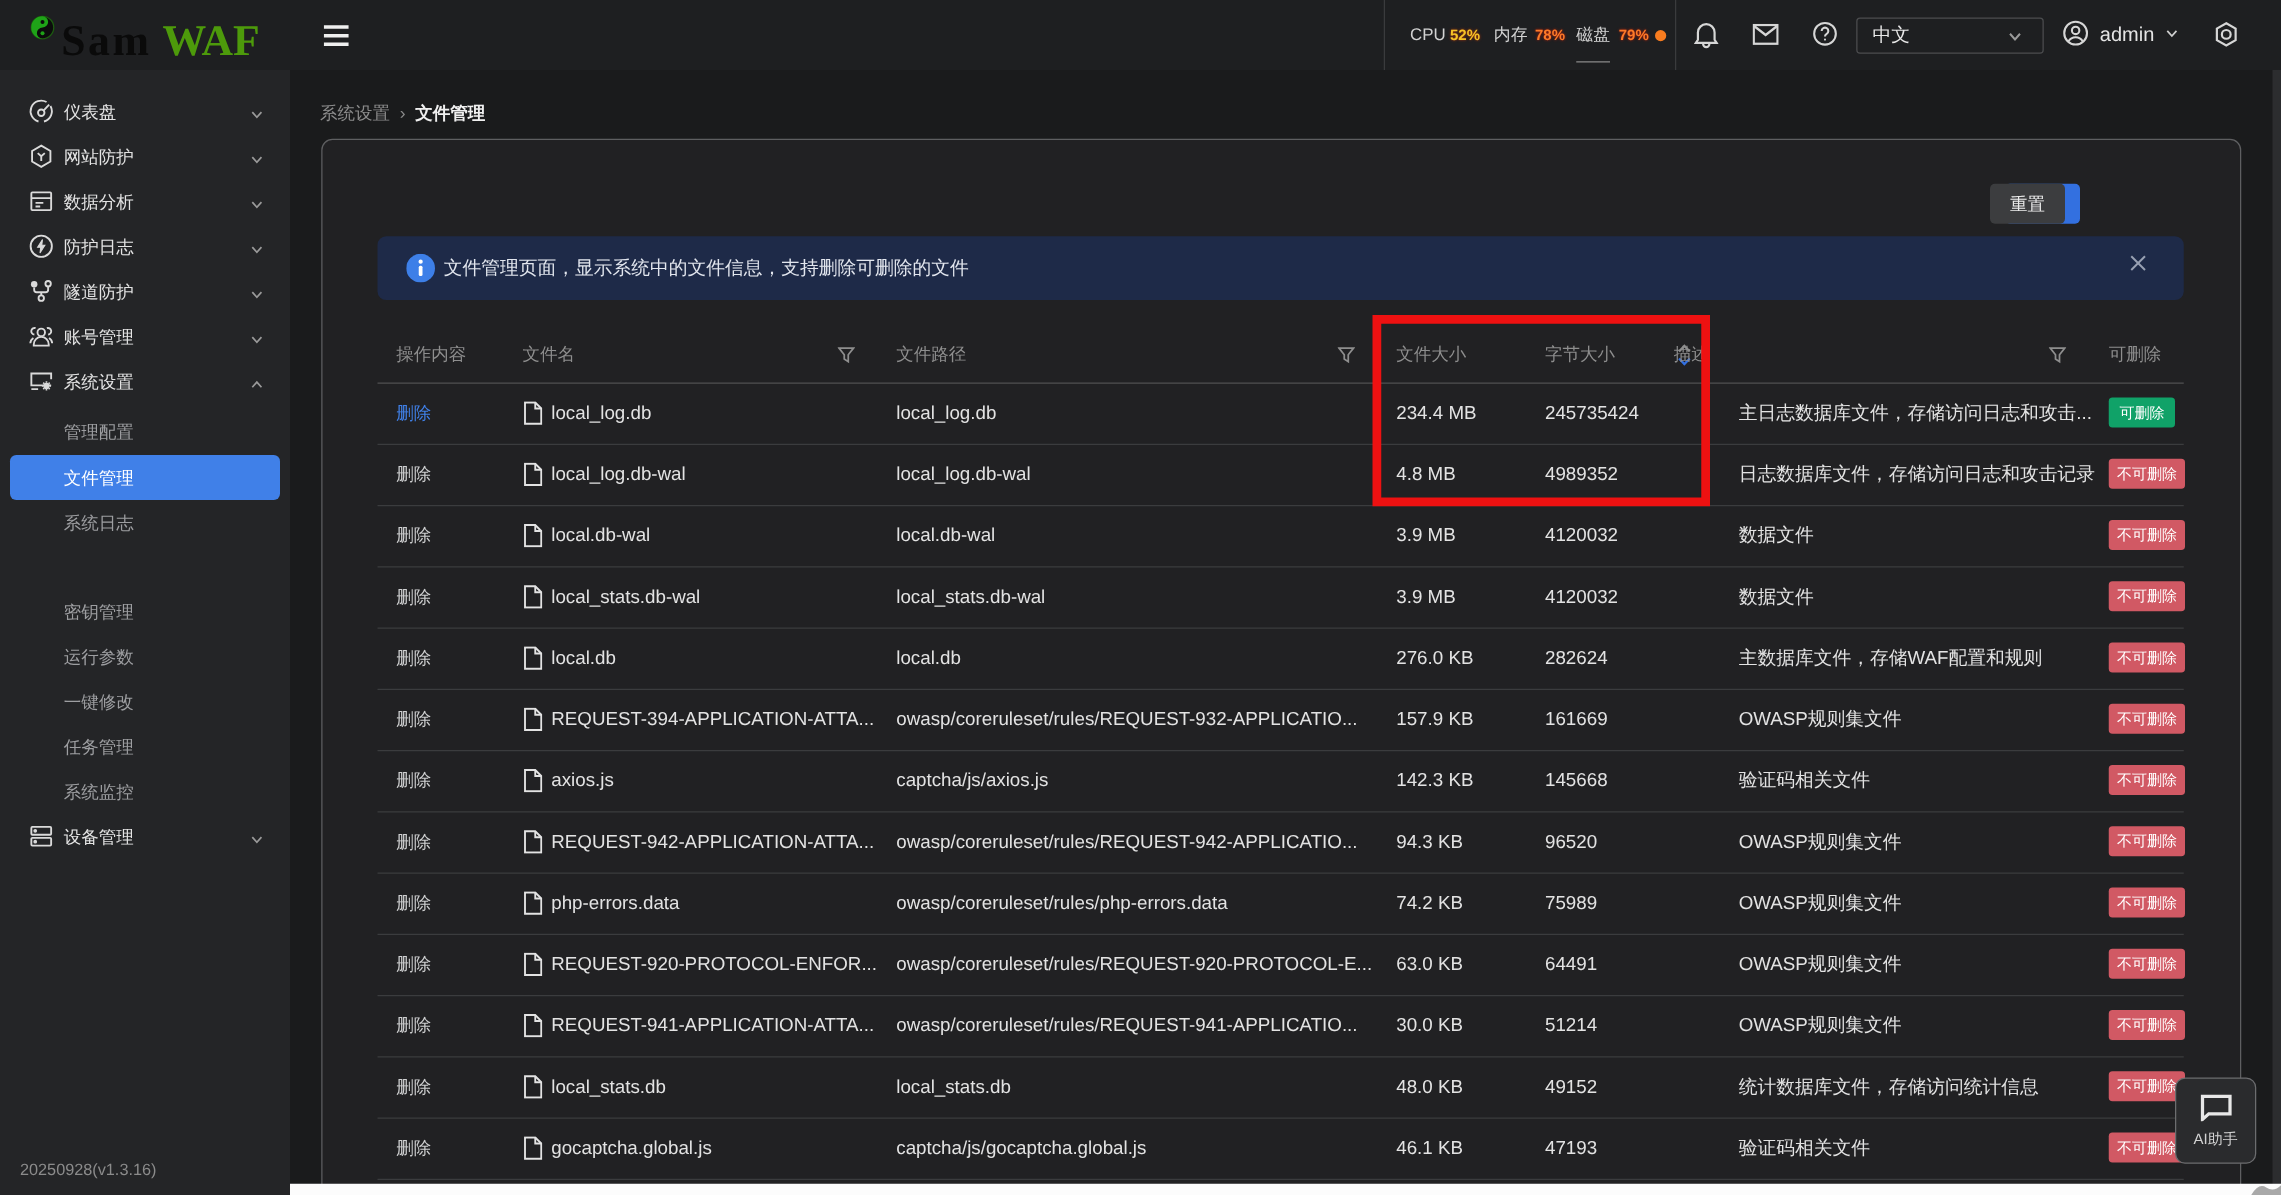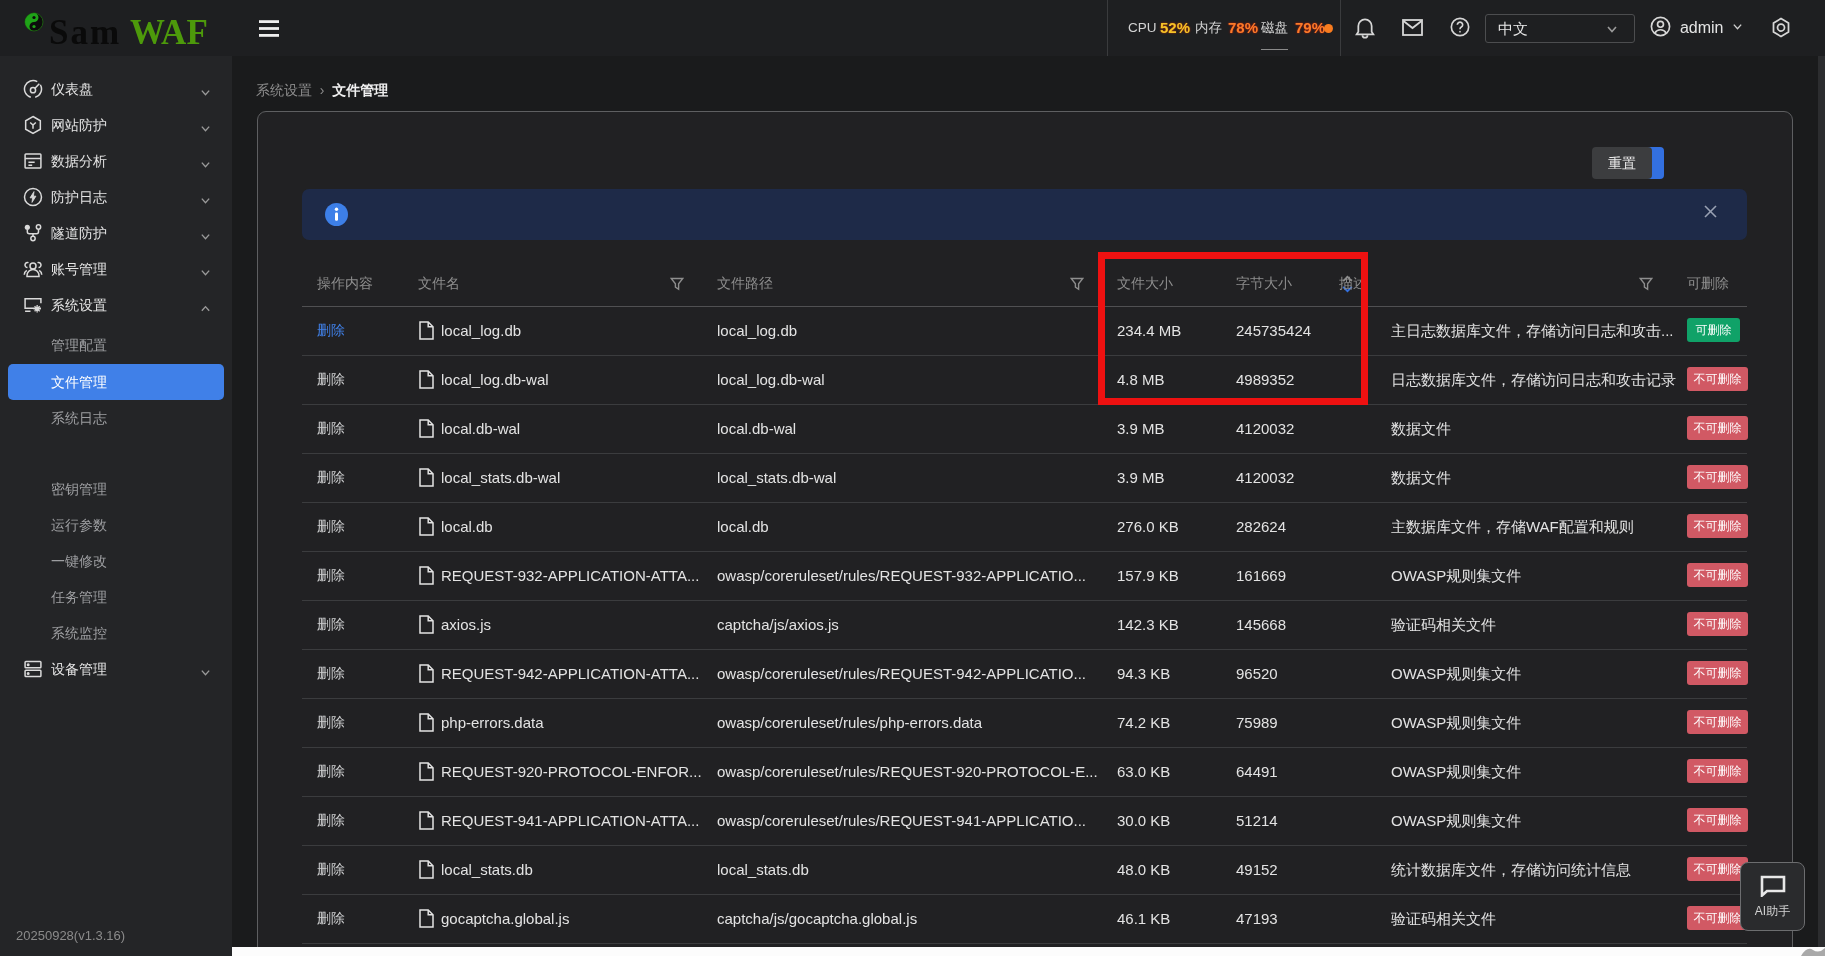--- a/index.html
+++ b/index.html
@@ -8,21 +8,21 @@
     font-family:"Liberation Sans", sans-serif; }
   .abs { position:absolute; }
   #page { position:relative; width:1825px; height:956px; overflow:hidden; }
 
   
   #topbar { position:absolute; left:0; top:0; width:1825px; height:56px; background:#1e1f21; z-index:20; }
   #logo { position:absolute; left:12px; top:6px; width:220px; height:44px; }
   #hamburger { position:absolute; left:259px; top:20px; }
   .tb-divider { position:absolute; top:0; width:1px; height:56px; background:#3a3b3d; }
   .stat-l { position:absolute; top:0; height:56px; line-height:56px; font-size:13.5px; color:#d2d2d2; }
-  .stat-p { position:absolute; top:0; height:56px; line-height:56px; font-size:15px; font-weight:bold; }
+  .stat-p { position:absolute; top:0; height:56px; line-height:56px; font-size:12px; font-weight:bold; }
   .pct-y { color:#f4c327; text-shadow:0 0 2px rgba(225,60,0,.85); }
   .pct-o { color:#fb7b29; text-shadow:0 0 2px rgba(230,30,0,.85); }
   .dot { position:absolute; top:24px; width:9px; height:9px; border-radius:50%; background:#f97c1f; }
   .tb-icon { position:absolute; top:17px; color:#d6d6d6; }
   #langsel { position:absolute; left:1485px; top:14px; width:150px; height:29px; border:1px solid #4c4d4f; border-radius:3px; color:#e8e8e8; font-size:15px; line-height:27px; padding-left:12px; }
   #langsel svg { position:absolute; right:16px; top:8px; }
   #adminbox { position:absolute; left:1650px; top:16px; height:24px; color:#e4e4e4; font-size:16px; }
 
   
   #sidebar { position:absolute; left:0; top:56px; width:232px; height:900px; background:#242527; z-index:10; }
@@ -276,20 +276,21 @@
 
   <div id="breadcrumb">系统设置&nbsp;&nbsp;›&nbsp;&nbsp;<span class="cur">文件管理</span></div>
   <div class="btn" id="btn-refresh">刷新</div>
   <div class="btn" id="btn-reset">重置</div>
   <div id="banner">
     <svg style="position:absolute;left:23px;top:14px" width="23" height="23" viewBox="0 0 23 23">
         <circle cx="11.5" cy="11.5" r="11.5" fill="#3d7fe8"></circle>
         <rect x="10" y="9.5" width="3" height="8.2" rx="1.2" fill="#fff"></rect>
         <circle cx="11.5" cy="6.3" r="1.7" fill="#fff"></circle>
       </svg>
+    <div class="msg">文件管理页面，显示系统中的文件信息，支持删除可删除的文件</div>
     <div class="x"><svg width="13" height="13" viewBox="0 0 13 13" stroke="#99a1b3" stroke-width="1.6">
           <line x1="1" y1="1" x2="12" y2="12"></line>
           <line x1="12" y1="1" x2="1" y2="12"></line>
         </svg></div>
   </div>
 
   <div id="thead">
   <div class="th" style="left:317px">操作内容</div>
   <div class="th" style="left:418px">文件名</div>
   <div class="abs" style="left:670px;top:277px"><svg width="14" height="14" viewBox="0 0 14 14" fill="none" stroke="#8e8e8e" stroke-width="1.4">
@@ -371,21 +372,21 @@
   <div class="cell" style="left:1117px;top:502px">276.0 KB</div>
   <div class="cell" style="left:1236px;top:502px">282624</div>
   <div class="cell" style="left:1391px;top:502px">主数据库文件，存储WAF配置和规则</div>
   <div class="tag r" style="left:1687px;top:514px">不可删除</div>
   <div class="row-line" style="top:551px"></div>
   <div class="cell del" style="left:317px;top:551px">删除</div>
   <div class="abs" style="left:419px;top:566px"><svg width="15" height="19" viewBox="0 0 15 19" fill="none" stroke="#e3e3e3" stroke-width="1.5">
           <path d="M1 1 H9.2 L14 5.8 V18 H1 Z"></path>
           <path d="M9.2 1 V5.8 H14"></path>
         </svg></div>
-  <div class="cell" style="left:441px;top:551px">REQUEST-932-APPLICATION-ATTA...</div>
+  <div class="cell" style="left:441px;top:551px">REQUEST-394-APPLICATION-ATTA...</div>
   <div class="cell" style="left:717px;top:551px">owasp/coreruleset/rules/REQUEST-932-APPLICATIO...</div>
   <div class="cell" style="left:1117px;top:551px">157.9 KB</div>
   <div class="cell" style="left:1236px;top:551px">161669</div>
   <div class="cell" style="left:1391px;top:551px">OWASP规则集文件</div>
   <div class="tag r" style="left:1687px;top:563px">不可删除</div>
   <div class="row-line" style="top:600px"></div>
   <div class="cell del" style="left:317px;top:600px">删除</div>
   <div class="abs" style="left:419px;top:615px"><svg width="15" height="19" viewBox="0 0 15 19" fill="none" stroke="#e3e3e3" stroke-width="1.5">
           <path d="M1 1 H9.2 L14 5.8 V18 H1 Z"></path>
           <path d="M9.2 1 V5.8 H14"></path>

